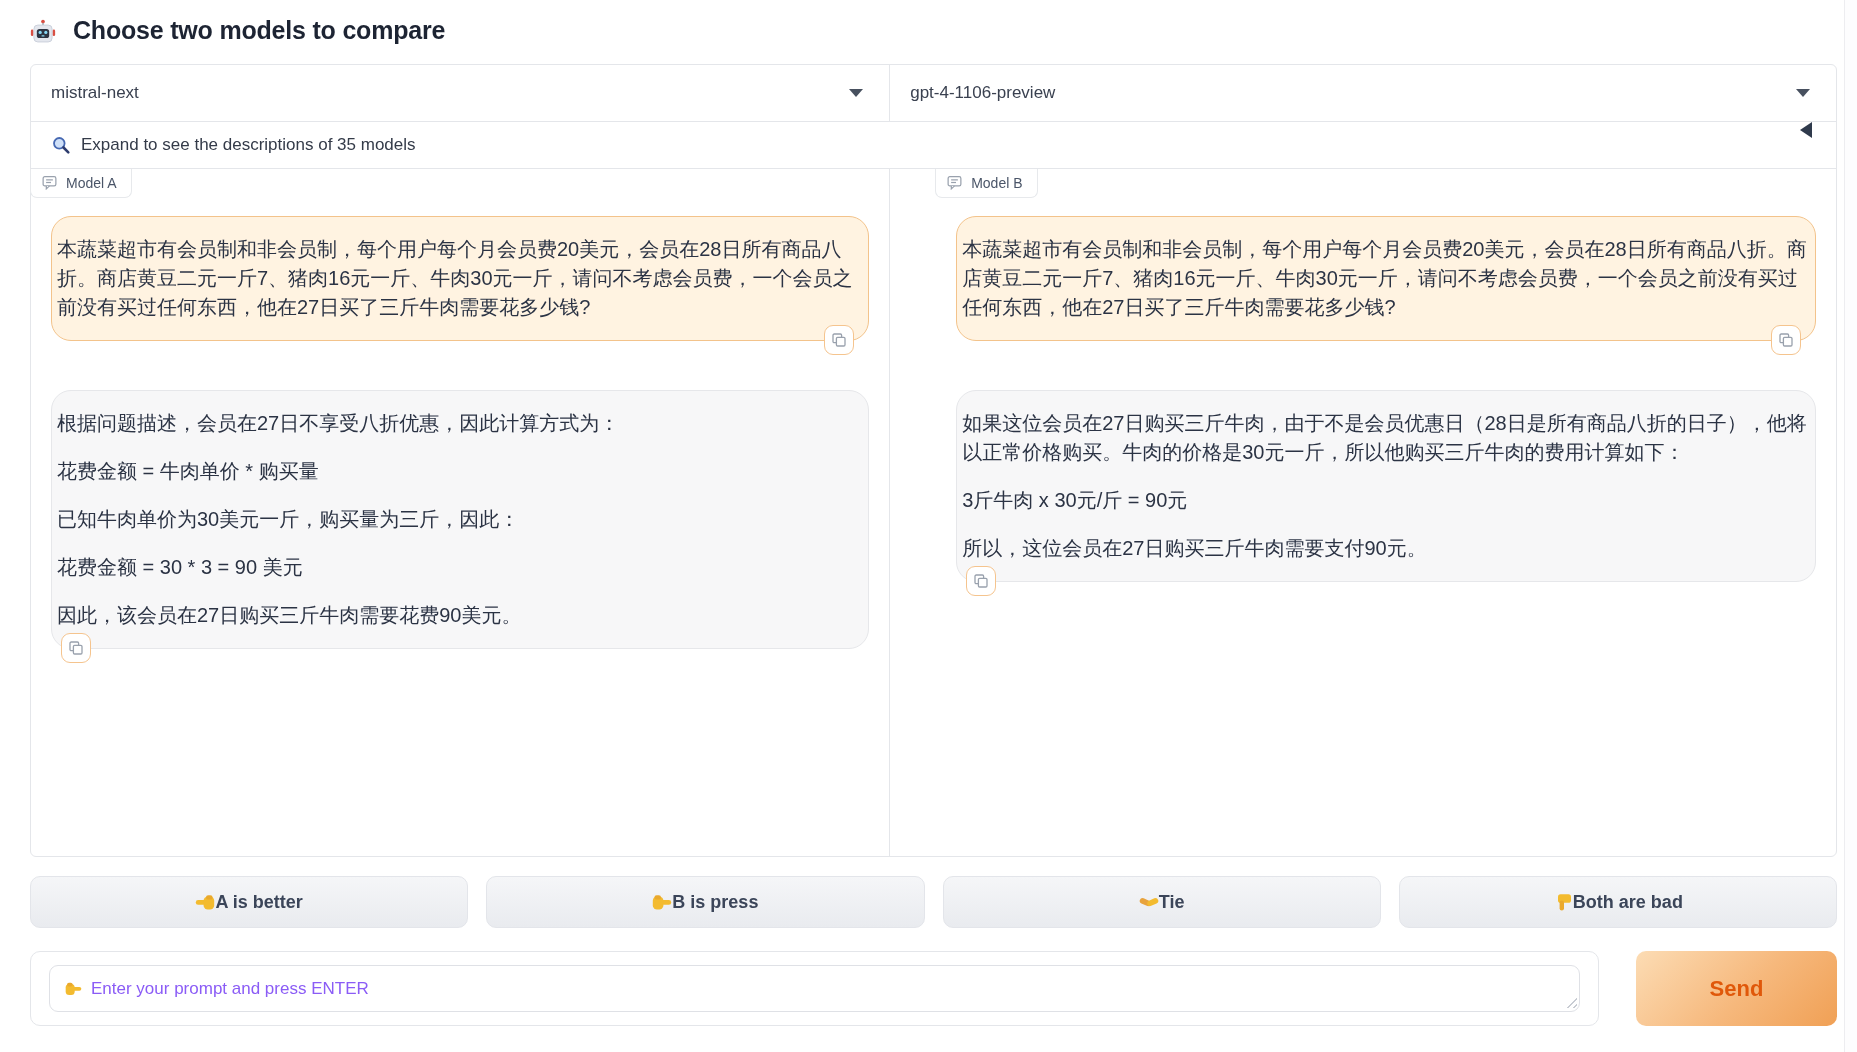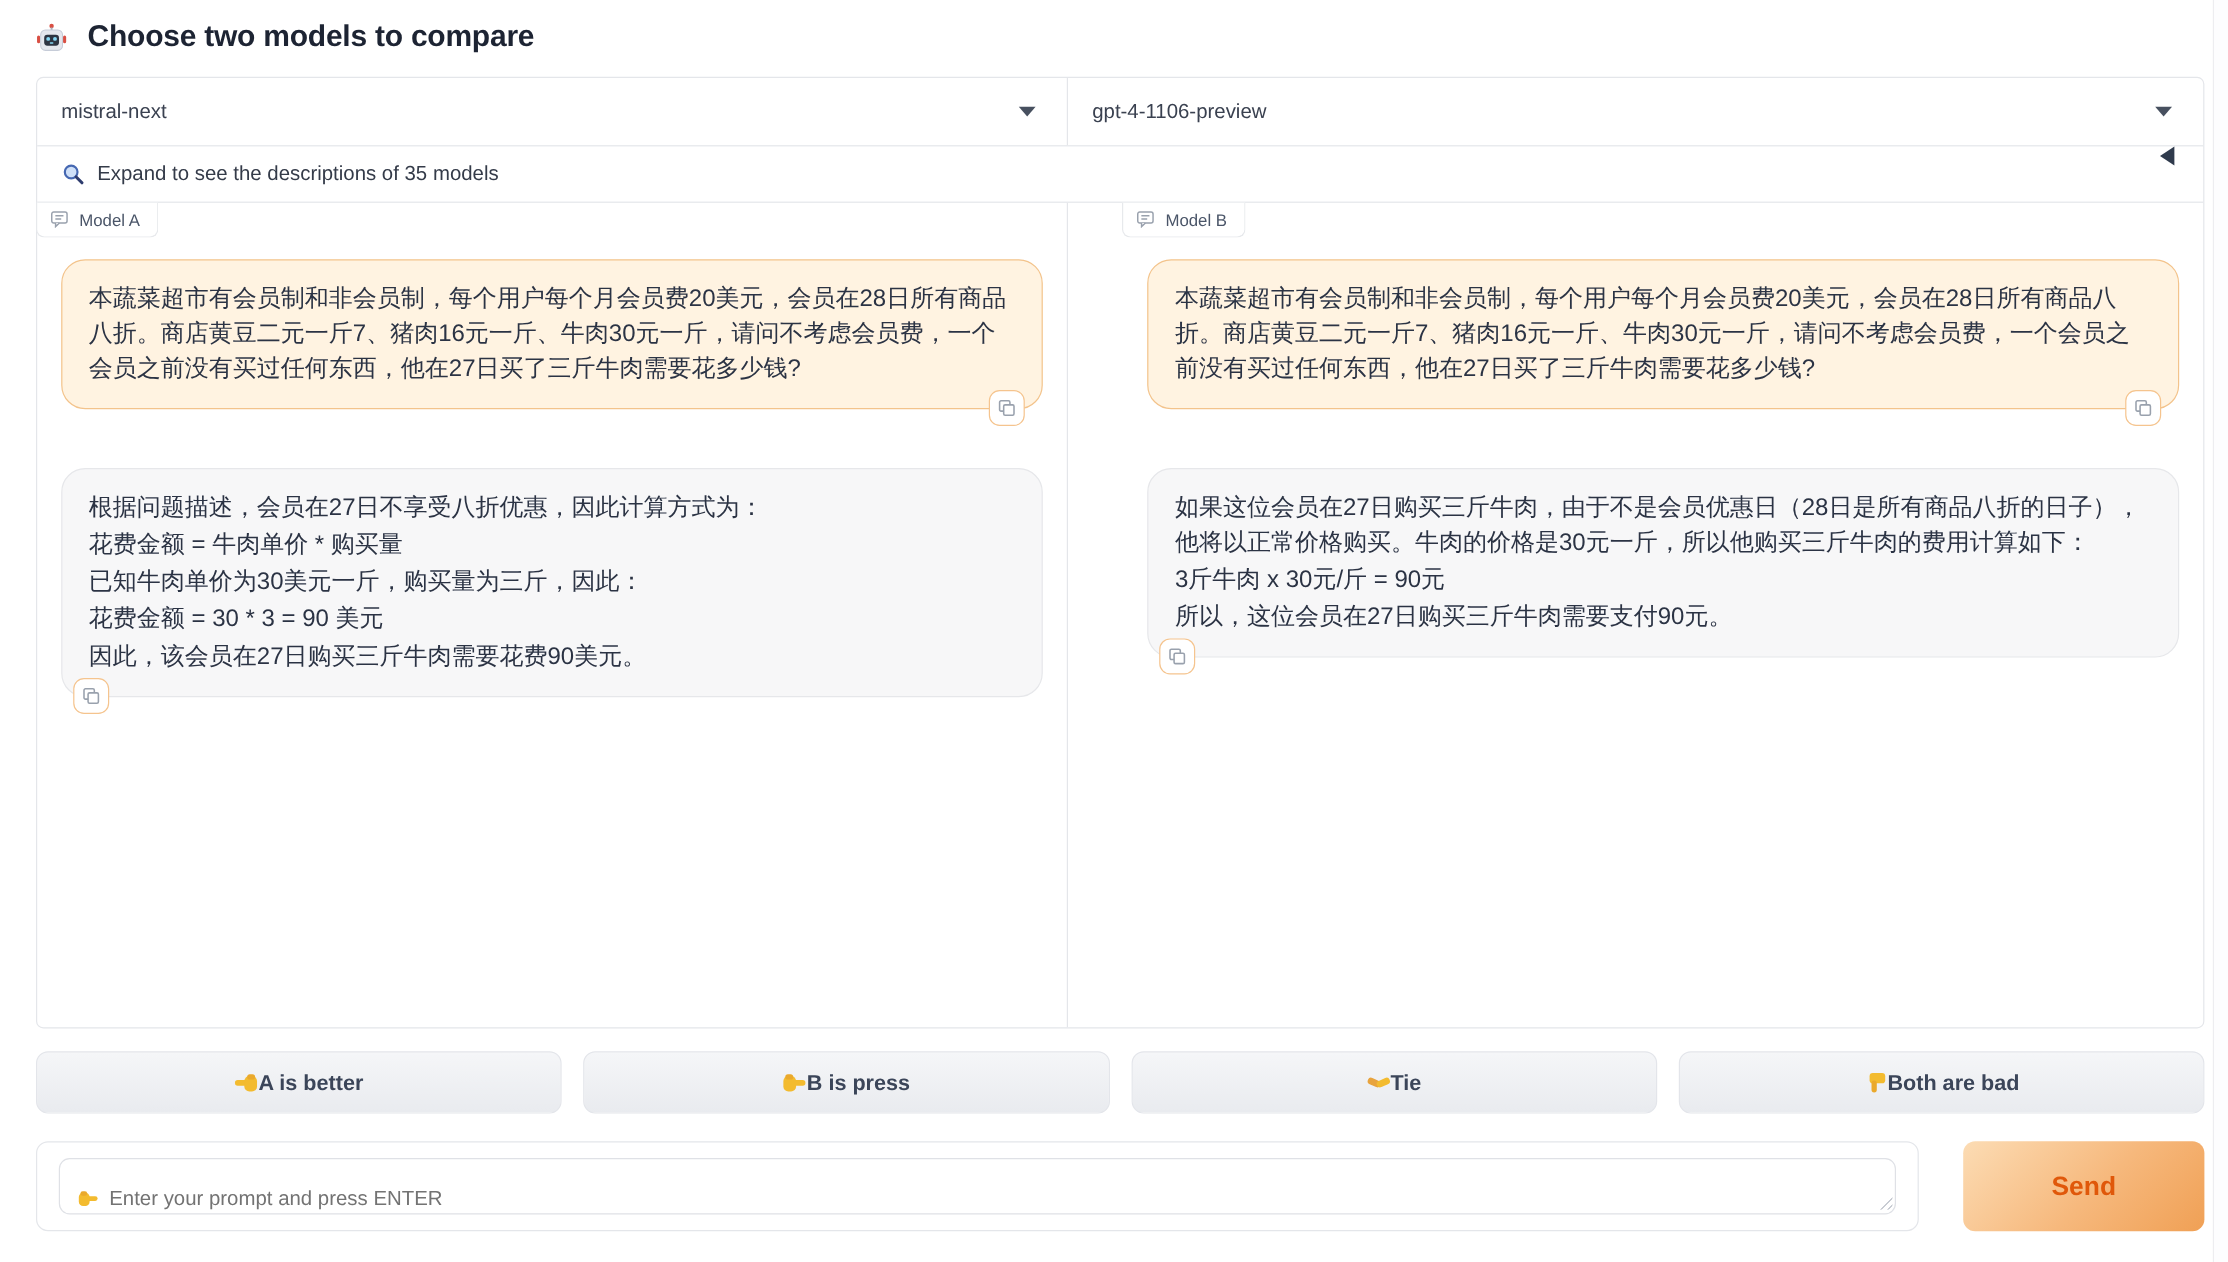--- a/index.html
+++ b/index.html
@@ -23,38 +23,38 @@
   .accordion-row { display: flex; justify-content: space-between; border-top: 1px solid #e4e6ea; height: 47px; padding: 0 24px 0 20px; cursor: pointer; }
   .accordion-left { display: flex; align-items: center; gap: 10px; font-size: 17px; color: #343b49; }
   .caret-left { width: 0; height: 0; border-top: 8px solid transparent; border-bottom: 8px solid transparent; border-right: 12px solid #2f3a4c; }
 
   
   .chat-row { display: flex; border-top: 1px solid #e4e6ea; min-height: 688px; align-items: stretch; gap: 46px; }
   .chat-col { position: relative; padding-bottom: 34px; }
   .chat-col.a { width: 47.6%; border-right: 1px solid #e4e6ea; }
   .chat-col.b { flex: 1; }
   .model-tab { display: inline-flex; align-items: center; gap: 9px; height: 29px; padding: 0 14px 1px 11px; border: 1px solid #e7e9ec; border-top: none; border-radius: 0 0 7px 7px; margin-left: -1px; font-size: 14px; color: #4a5568; background: #fff; }
-  .bubble { margin: 0 20px; border-radius: 20px; padding: 18px 22px; font-size: 20px; line-height: 29px; color: #2b3344; position: relative; }
+  .bubble { margin: 0 20px; border-radius: 20px; padding: 18px 5px; font-size: 20px; line-height: 29px; color: #2b3344; position: relative; }
   .bubble.user { margin-top: 18px; background: #fff3e1; border: 1px solid #f3c38b; }
   .bubble.bot  { margin-top: 49px; background: #f7f7f8; border: 1px solid #e6e7ea; }
   .bubble p { margin: 0; }
-  .bubble p + p { margin-top: 2px; }
+  .bubble p + p { margin-top: 19px; }
   .copy-btn { position: absolute; width: 30px; height: 30px; background: #fff; border: 1px solid #f5c48e; border-radius: 9px; display: flex; align-items: center; justify-content: center; cursor: pointer; }
   .copy-btn.user-pos { right: 14px; bottom: -15px; }
   .copy-btn.bot-pos  { left: 9px;  bottom: -15px; }
 
   
   .vote-row { display: flex; gap: 18px; margin-top: 19px; }
   .vote-btn { flex: 1; height: 52px; display: flex; align-items: center; justify-content: center; background: linear-gradient(180deg, #f5f6f8 0%, #e9ebef 100%); border: 1px solid #e3e5ea; border-radius: 10px; font-family: inherit; font-size: 18px; font-weight: 700; color: #3b4559; cursor: pointer; }
 
   
   .composer-row { display: flex; gap: 37px; margin-top: 23px; align-items: stretch; }
   .prompt-box { flex: 1; border: 1px solid #e4e6ea; border-radius: 10px; background: #fff; padding: 13px 18px; position: relative; }
   .prompt-box textarea { width: 100%; height: 47px; border: 1px solid #dfe1e6; border-radius: 9px; padding: 12px 14px; font-family: inherit; font-size: 17px; color: #374151; resize: none; outline: none; background: #fff; display: block; }
-  .fake-placeholder { position: absolute; left: 34px; top: 50%; transform: translateY(-50%); display: flex; align-items: center; gap: 9px; color: #737373; font-size: 17px; pointer-events: none; margin-top: 10px; }
+  .fake-placeholder { position: absolute; left: 34px; top: 50%; transform: translateY(-50%); display: flex; align-items: center; gap: 9px; color: #8b5cf6; font-size: 17px; pointer-events: none; }
   .resize-grip { position: absolute; right: 21px; bottom: 17px; width: 11px; height: 11px; cursor: nwse-resize;
     background: linear-gradient(315deg, transparent 0 2px, #c8ccd3 2px 3.5px, transparent 3.5px 6px, #c8ccd3 6px 7.5px, transparent 7.5px); }
   .send-btn { width: 201px; border: none; border-radius: 10px; background: linear-gradient(135deg, #fcdcb4 0%, #f6b87c 55%, #f0a055 100%); color: #e0580a; font-family: inherit; font-size: 22px; font-weight: 700; cursor: pointer; }
 
   .icon { display: inline-flex; align-items: center; justify-content: center; flex: none; }
 </style>
 </head>
 <body>
 
 <div class="app">

